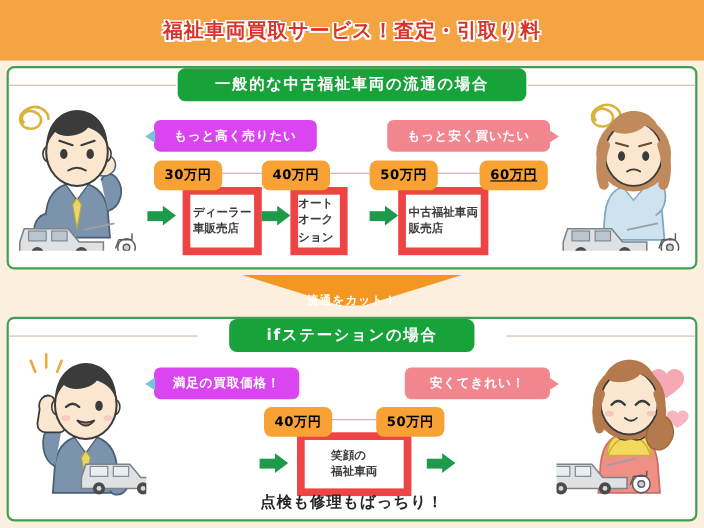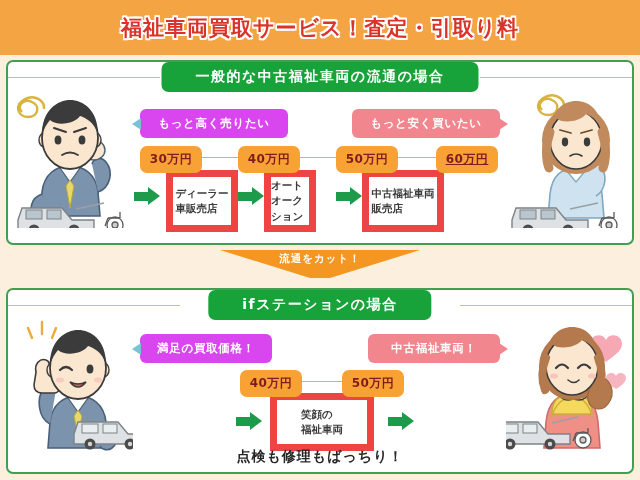--- a/index.html
+++ b/index.html
@@ -24,21 +24,21 @@
   .header-bar {
     position: absolute;
     left: 0; top: 0;
     width: 640px; height: 55px;
     background: #f5a443;
     display: flex;
     align-items: center;
     justify-content: center;
   }
   .header-title {
-    font-size: 21px;
+    font-size: 18px;
     font-weight: bold;
     color: #d9342b;
     letter-spacing: 1px;
     text-shadow:
       -1.6px -1.6px 0 #ffffff,  1.6px -1.6px 0 #ffffff,
       -1.6px  1.6px 0 #ffffff,  1.6px  1.6px 0 #ffffff,
       -1.6px 0 0 #ffffff, 1.6px 0 0 #ffffff,
       0 -1.6px 0 #ffffff, 0 1.6px 0 #ffffff;
     white-space: nowrap;
   }
@@ -110,21 +110,21 @@
   }
   .bubble.pink::after {
     right: -8px;
     border-left: 9px solid #f2868f;
   }
 
   
   .price {
     position: absolute;
     background: #f8a235;
-    color: #7f1d1d;
+    color: #000000;
     font-size: 12px;
     font-weight: bold;
     letter-spacing: .5px;
     border-radius: 7px;
     padding: 5px 0;
     text-align: center;
     white-space: nowrap;
     z-index: 7;
   }
 
@@ -190,21 +190,21 @@
     inset: 0;
     background: #f39622;
     clip-path: polygon(0 0, 100% 0, 55% 100%, 45% 100%);
   }
   #cut-banner .cut-label {
     position: absolute;
     inset: 0;
     display: flex;
     align-items: flex-start;
     justify-content: center;
-    padding-top: 2px;
+    padding-top: 16px;
     color: #ffffff;
     font-size: 10.5px;
     font-weight: bold;
     letter-spacing: 1px;
     white-space: nowrap;
   }
 
   
   #bottom-caption {
     position: absolute;
@@ -482,21 +482,21 @@
         <g transform="translate(84,14)" stroke="#5a5a5a" stroke-width="1.3" fill="none">
           <circle cx="9" cy="12" r="8" fill="#ffffff"></circle>
           <circle cx="9" cy="12" r="3" fill="#cfcfcf"></circle>
           <path d="M2 5 h12 M14 5 v-5 M2 5 l-3 8"></path>
         </g>
       </g>
     </svg>
   </div>
 
   <div class="bubble blue" style="left:140px; top:334px; width:132px;">満足の買取価格！</div>
-  <div class="bubble pink" style="left:368px; top:334px; width:132px;">中古福祉車両！</div>
+  <div class="bubble pink" style="left:368px; top:334px; width:132px;">安くてきれい！</div>
 
   <div class="connector" style="left:300px; top:381px; width:46px;"></div>
 
   <div class="price" style="left:240px; top:370px; width:62px;">40万円</div>
   <div class="price" style="left:342px; top:370px; width:62px;">50万円</div>
 
   <div class="flowbox" style="left:270px; top:393px; width:104px; height:58px;">
     <span>
       <span>笑顔の</span><br>
       <span>福祉車両</span>

